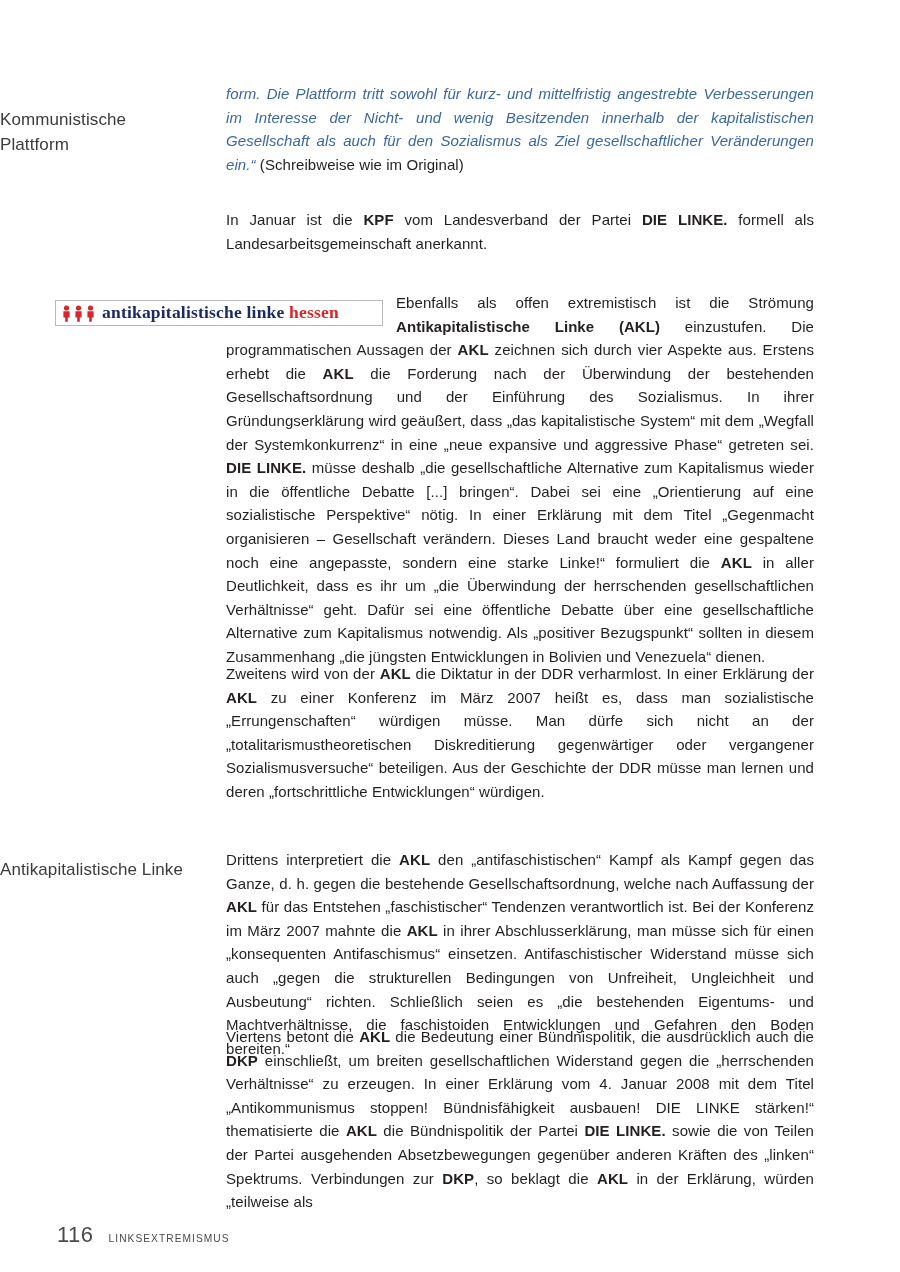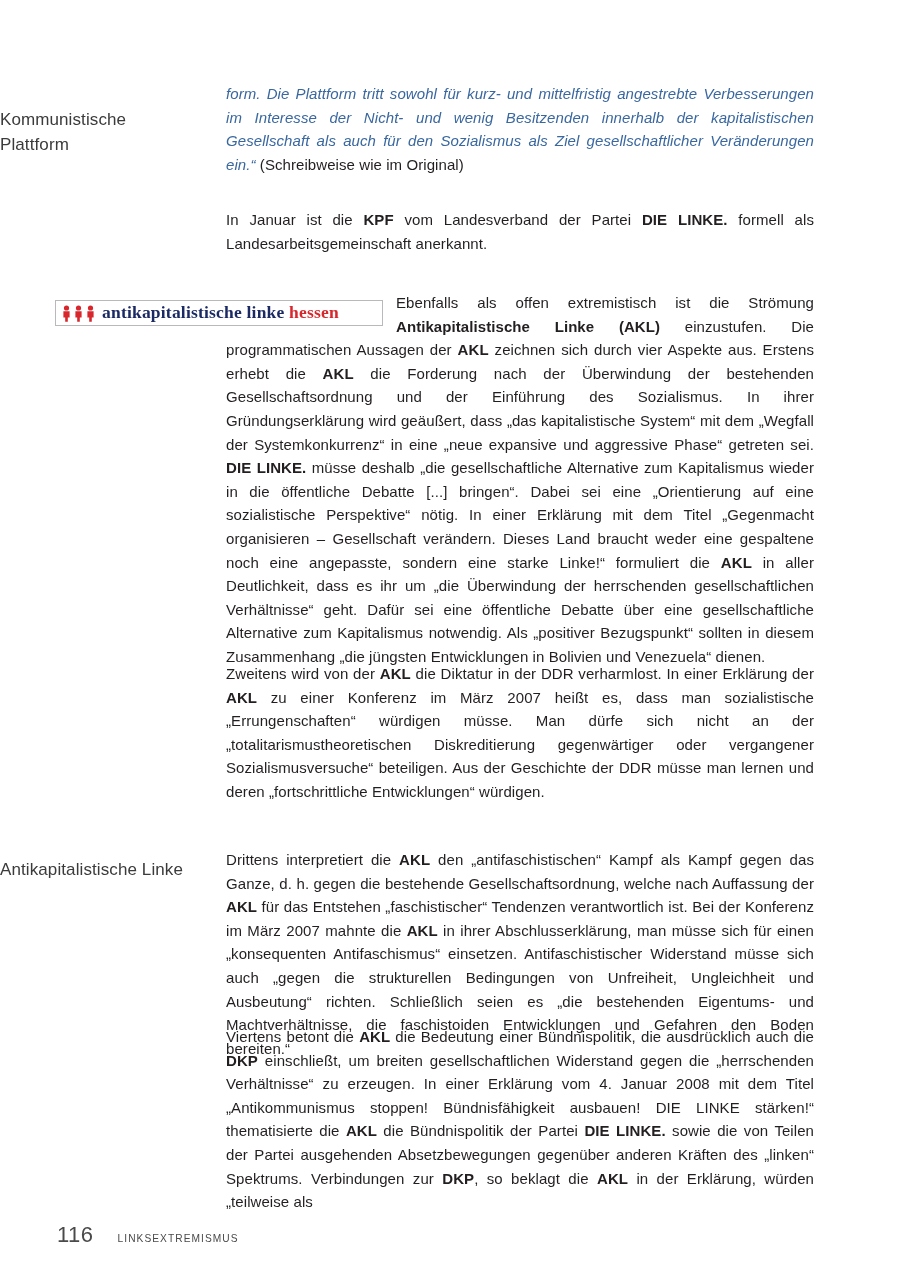--- a/index.html
+++ b/index.html
@@ -108,21 +108,21 @@
     right: 0;
     top: 1222px;
     height: 30px;
   }
   .folio {
     position: absolute;
     left: 57px;
     top: 0;
     display: flex;
     align-items: baseline;
-    gap: 24px;
+    gap: 15px;
   }
   .folio-num {
     font-size: 22px;
     color: #4a4a4a;
     letter-spacing: 0.5px;
     font-weight: 400;
   }
   .folio-label {
     font-size: 10.2px;
     letter-spacing: 1.05px;

